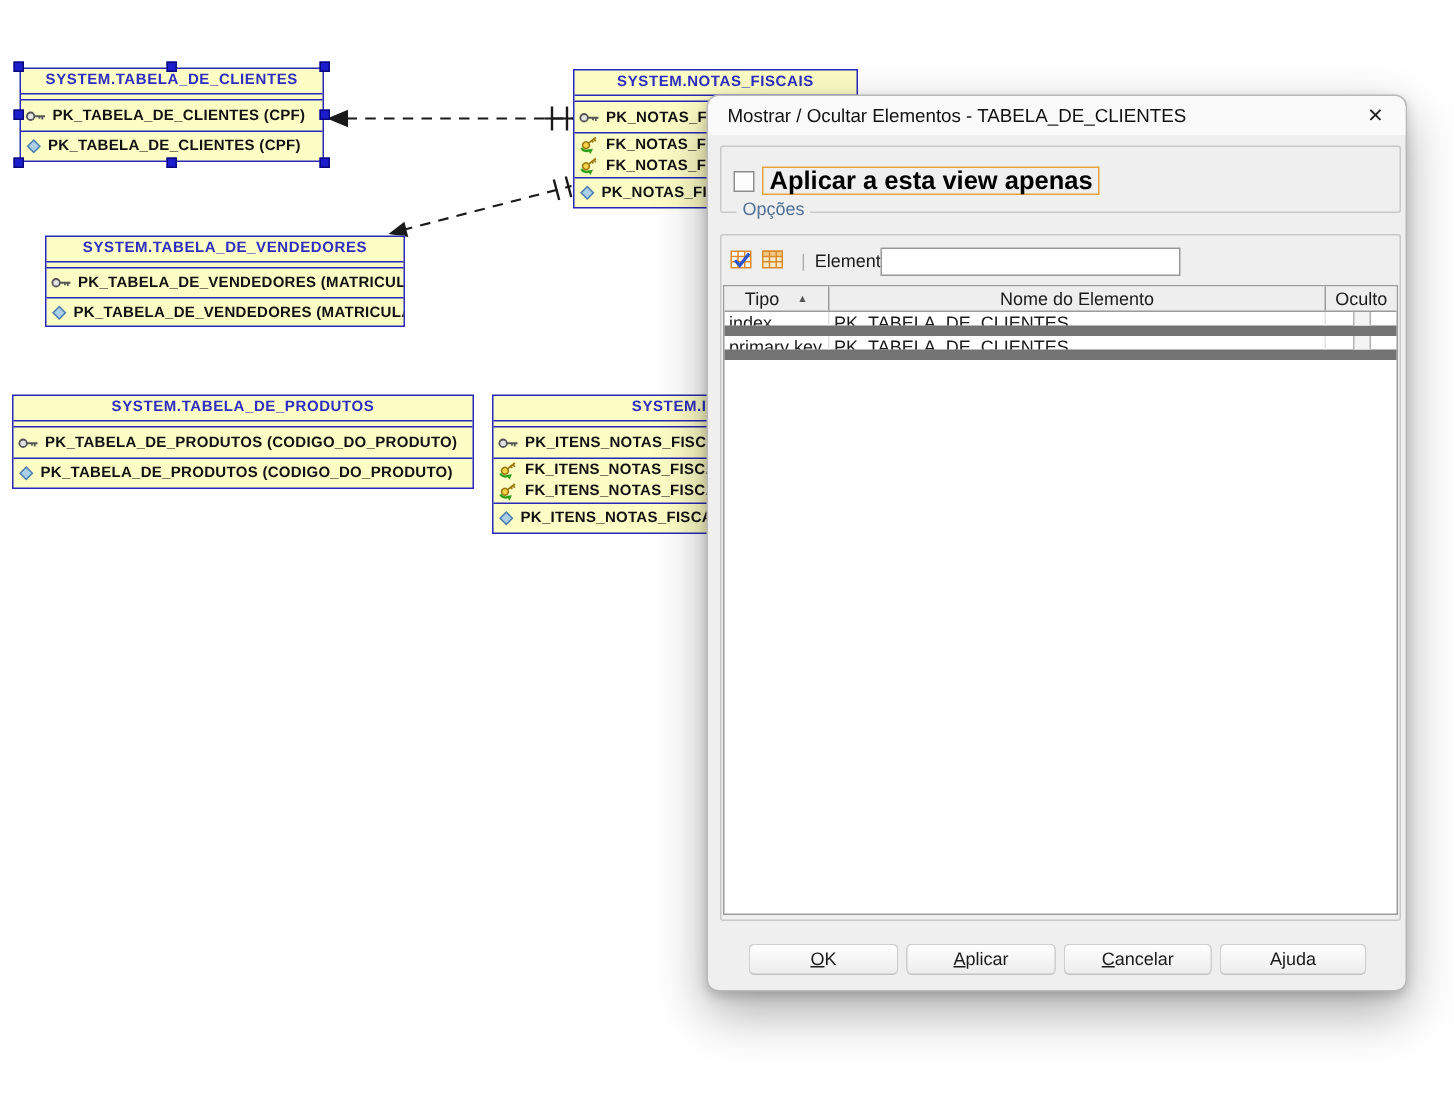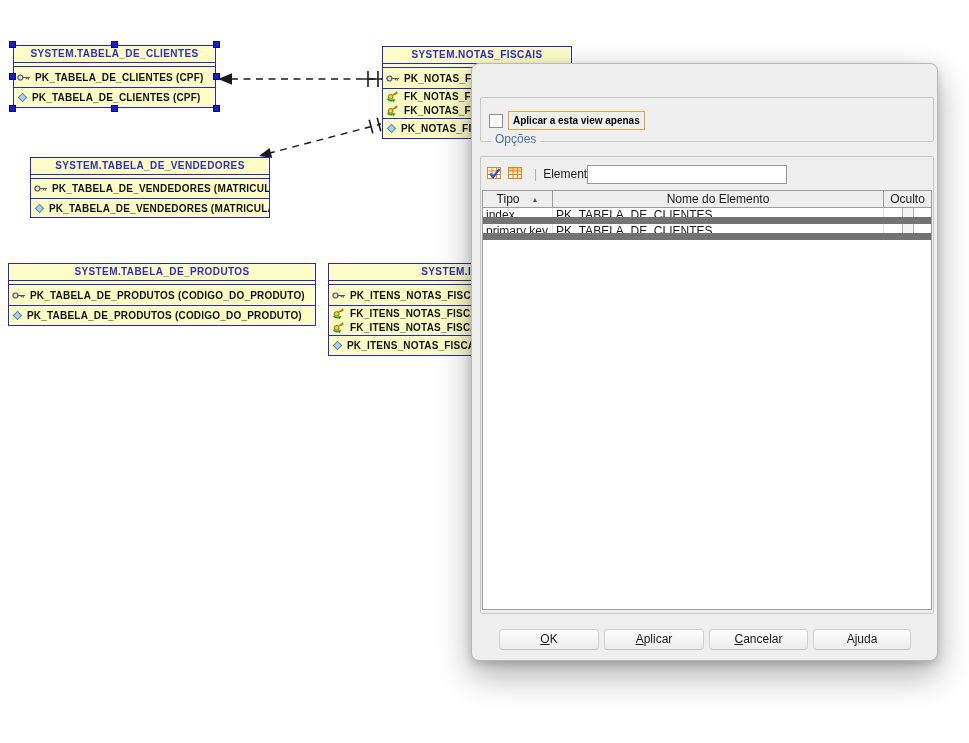--- a/index.html
+++ b/index.html
@@ -32,21 +32,21 @@
   .dlg-title { position:absolute; left:13px; top:0; line-height:26px; font-size:12.5px; color:#111; }
   .dlg-close { position:absolute; right:11px; top:4px; width:18px; height:18px; text-align:center;
                line-height:18px; font-size:13px; color:#222; cursor:default; }
   .group { position:absolute; border:1px solid #c9c8c8; border-radius:2px; }
   .group-label { position:absolute; top:-8px; left:10px; background:#f0eff0; padding:0 4px;
                  font-size:12px; color:#4f7296;margin-top:42px; }
   .g-opts { left:8px; top:33px; width:454px; height:45px; }
   .g-elems { left:8px; top:92px; width:454px; height:458px; }
   .cb { display:inline-block; width:14px; height:14px; background:#fdfdfd; border:1px solid #8d8d8d; }
   .opt-row { position:absolute; left:8px; top:13px; display:flex; align-items:center; gap:5px; }
-  .focus-label { font-weight:bold; font-size:10px; color:#000; border:1px solid #e8a33c; padding:0 4px; line-height:17px; }
+  .focus-label { font-weight:bold; font-size:17px; color:#000; border:1px solid #e8a33c; padding:0 4px; line-height:17px; }
 
   .etoolbar { position:absolute; left:5px; top:8px; display:flex; align-items:center; gap:4px; }
   .tico { width:17px; height:17px; display:inline-block; }
   .tsep { color:#aeaeae; margin:0 2px 0 6px; }
   .filter-label { font-size:12px; color:#1a1a1a; margin-right:8px; }
   .filter-input { position:absolute; left:106px; top:8px; width:200px; height:19px; border:1px solid #979797;
                   background:#fff; font-family:"Liberation Sans",sans-serif; font-size:12px; padding:0 3px; }
 
   .tbl { position:absolute; left:1px; top:33px; width:450px; height:420px; background:#fff;
          border:1px solid #9b9b9b; }
@@ -226,20 +226,24 @@
     </div>
     <div class="erow sep">
       <svg width="11" height="11" viewBox="0 0 11 11">
         <rect x="2.6" y="2.6" width="5.8" height="5.8" transform="rotate(45 5.5 5.5)" fill="#aacfe8" stroke="#4d7fae"></rect>
       </svg>
       <span>PK_ITENS_NOTAS_FISCAIS</span>
     </div>
   </div>
 
   <div class="dlg">
+    <div class="dlg-titlebar">
+      <span class="dlg-title">Mostrar / Ocultar Elementos - TABELA_DE_CLIENTES</span>
+      <span class="dlg-close">✕</span>
+    </div>
 
     <div class="group g-opts">
       <span class="group-label">Opções</span>
       <div class="opt-row">
         <span class="cb"></span>
         <span class="focus-label">Aplicar a esta view apenas</span>
       </div>
     </div>
 
     <div class="group g-elems">

